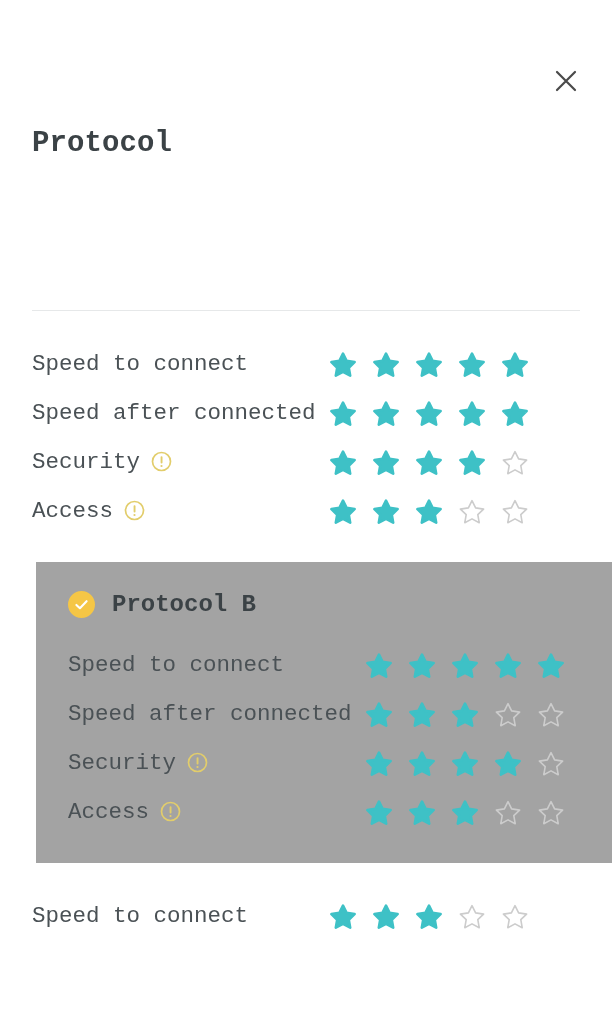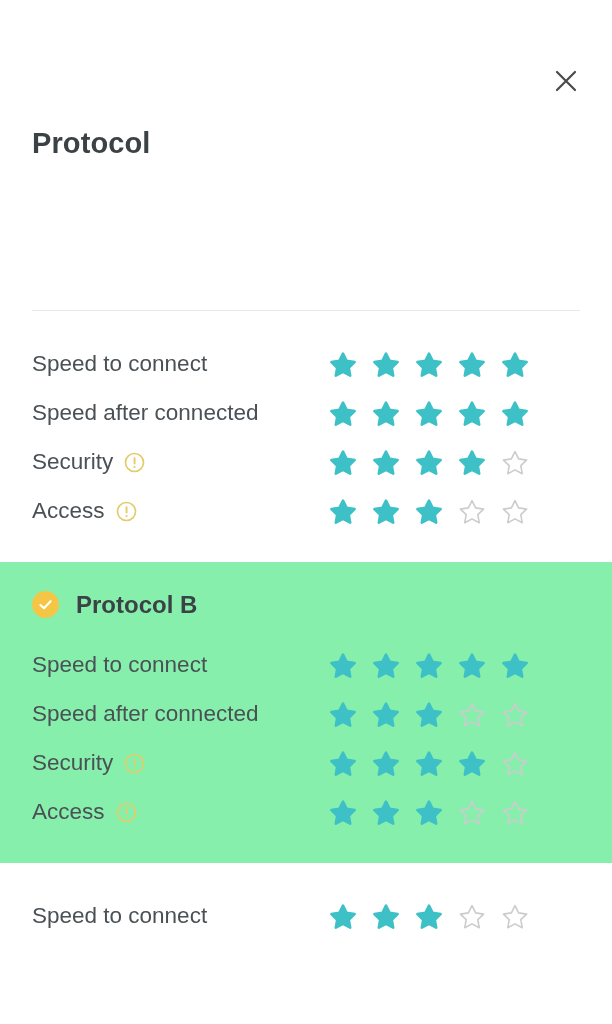--- a/index.html
+++ b/index.html
@@ -15,20 +15,21 @@
     -webkit-font-smoothing: antialiased;
   }
 
   .modal {
     position: relative;
     width: 612px;
     height: 1024px;
     background: #ffffff;
     box-sizing: border-box;
     overflow: hidden;
+    font-family: Liberation Mono, monospace;
   }
 
   
   .close-btn {
     position: absolute;
     top: 59px;
     right: 24px;
     width: 44px;
     height: 44px;
     display: flex;
@@ -78,21 +79,22 @@
     top: 311px;
     left: 0;
     right: 0;
     bottom: 0;
   }
   .group {
     padding: 29px 0 26px 0;
     background: #ffffff;
   }
   .group.shaded {
-    background: #86efac;
+    background: #a3a3a3;
+    margin-left: 36px;
   }
 
   .group-head {
     display: flex;
     align-items: center;
     padding: 0 32px;
     margin-bottom: 23px;
     cursor: pointer;
   }
   .radio {
@@ -126,21 +128,21 @@
   .metric-row {
     display: flex;
     align-items: center;
     padding: 0 32px;
     height: 49px;
   }
   .metric-label-wrap {
     width: 298px;
     flex: 0 0 auto;
     display: flex;
-    align-items: center;
+    align-items: flex-start;
   }
   .metric-label {
     font-size: 22.5px;
     color: #4a5155;
     line-height: 1;
     white-space: nowrap;
   }
   .info-icon {
     margin-left: 11px;
     width: 21px;

